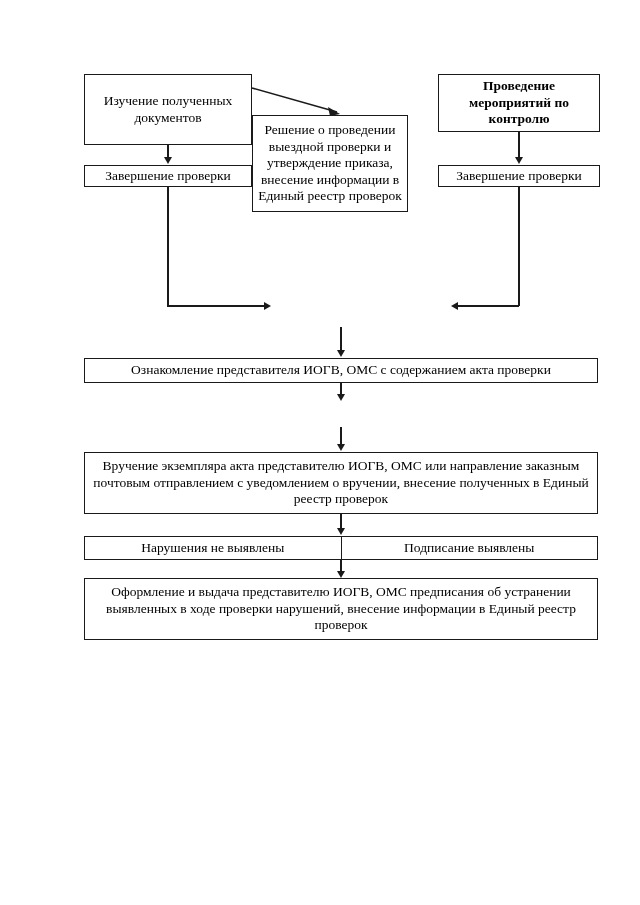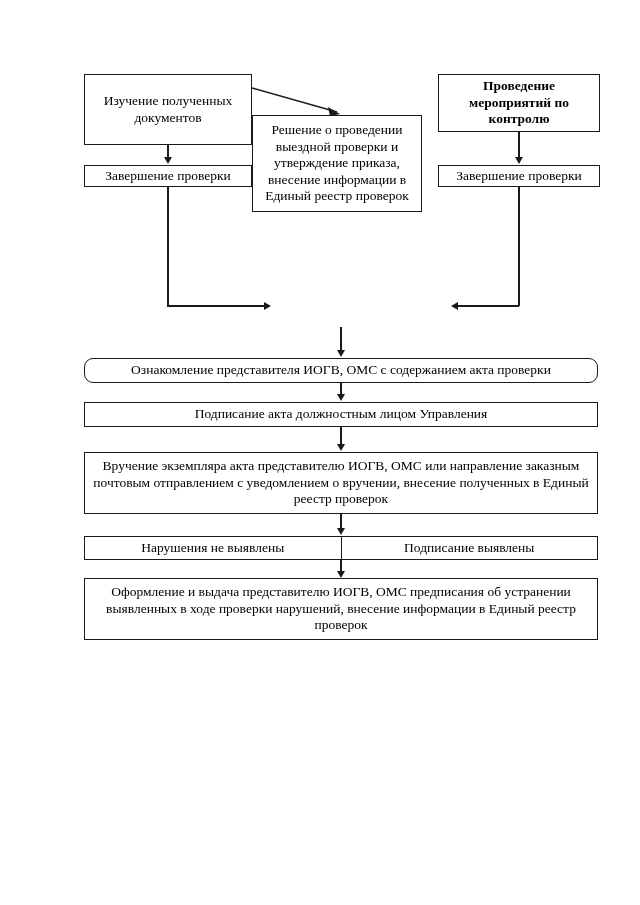--- a/index.html
+++ b/index.html
@@ -32,30 +32,30 @@
     color: #000000;
     padding: 2px 4px;
     z-index: 3;
   }
   .node span {
     display: block;
     width: 100%;
   }
   
   #n-study      { left: 84px;  top: 74px;  width: 168px; height: 71px;  font-size: 13.5px; }
-  #n-decision   { left: 252px; top: 115px; width: 170px; height: 97px;  font-size: 13.5px; }
+  #n-decision   { left: 252px; top: 115px; width: 156px; height: 97px;  font-size: 13.5px; }
   #n-measures   { left: 438px; top: 74px;  width: 162px; height: 58px;  font-size: 13.5px; font-weight: bold; }
 
   #n-finish-l   { left: 84px;  top: 165px; width: 168px; height: 22px; font-size: 13.5px; }
   #n-finish-r   { left: 438px; top: 165px; width: 162px; height: 22px; font-size: 13.5px; }
 
   #n-act        { left: 272px; top: 285px; width: 178px; height: 42px; font-size: 13.5px; }
 
   
-  #n-acquaint   { left: 84px;  top: 358px; width: 514px; height: 25px; font-size: 13.5px; border-radius: 9px; }
+  #n-acquaint   { left: 84px;  top: 358px; width: 514px; height: 25px; font-size: 13.5px; }
   #n-sign       { left: 84px;  top: 402px; width: 514px; height: 25px; font-size: 13.5px; }
   #n-deliver    { left: 84px;  top: 452px; width: 514px; height: 62px; font-size: 13.5px; }
   #n-violations { left: 84px;  top: 536px; width: 514px; height: 24px; padding: 0;
                   display: block; font-size: 13.5px; }
   #n-order      { left: 84px;  top: 578px; width: 514px; height: 62px; font-size: 13.5px; }
 
   
   .split-row {
     display: flex;
     width: 100%;
@@ -174,23 +174,20 @@
 
   <div class="node" id="n-finish-r">
     <span>Завершение проверки</span>
   </div>
 
 
   <div class="node" id="n-acquaint">
     <span>Ознакомление представителя ИОГВ, ОМС с содержанием акта проверки</span>
   </div>
 
-  <div class="node" id="n-sign">
-    <span>Подписание акта должностным лицом Управления</span>
-  </div>
 
   <div class="node" id="n-deliver">
     <span>Вручение экземпляра акта представителю ИОГВ, ОМС или направление заказным почтовым отправлением с уведомлением о вручении, внесение полученных в Единый реестр проверок</span>
   </div>
 
   <div class="node" id="n-violations">
     <div class="split-row">
       <div class="split-cell left">
         <span>Нарушения не выявлены</span>
       </div>

